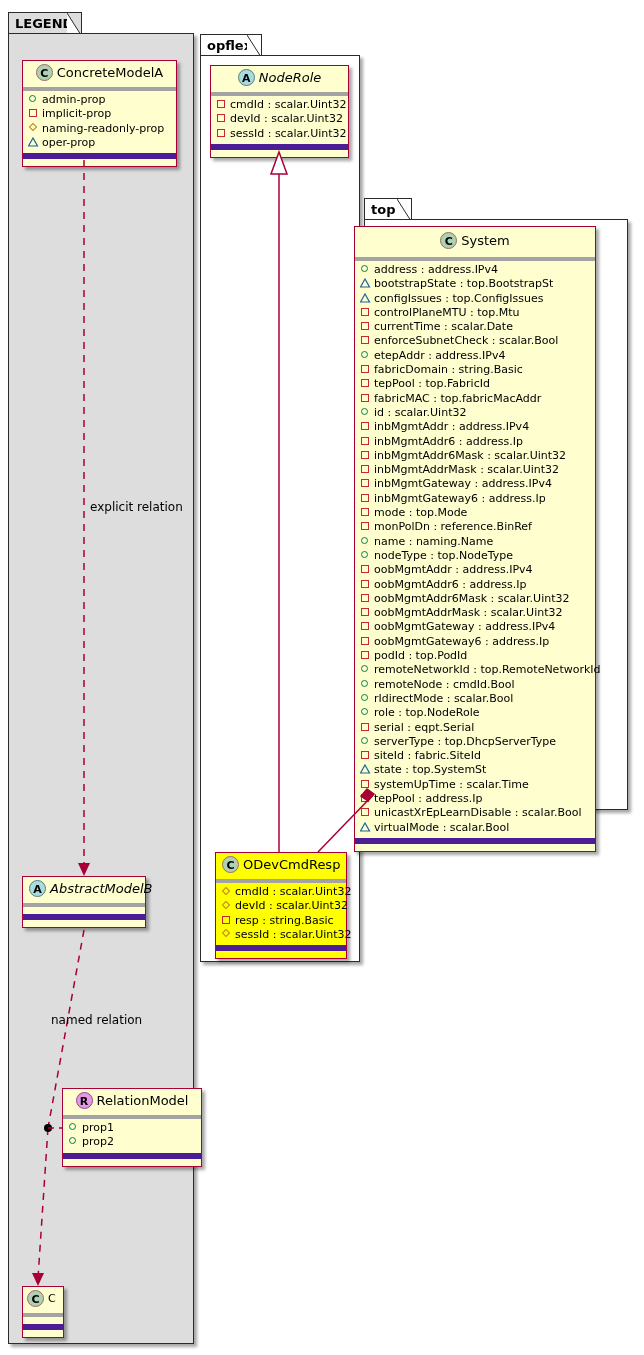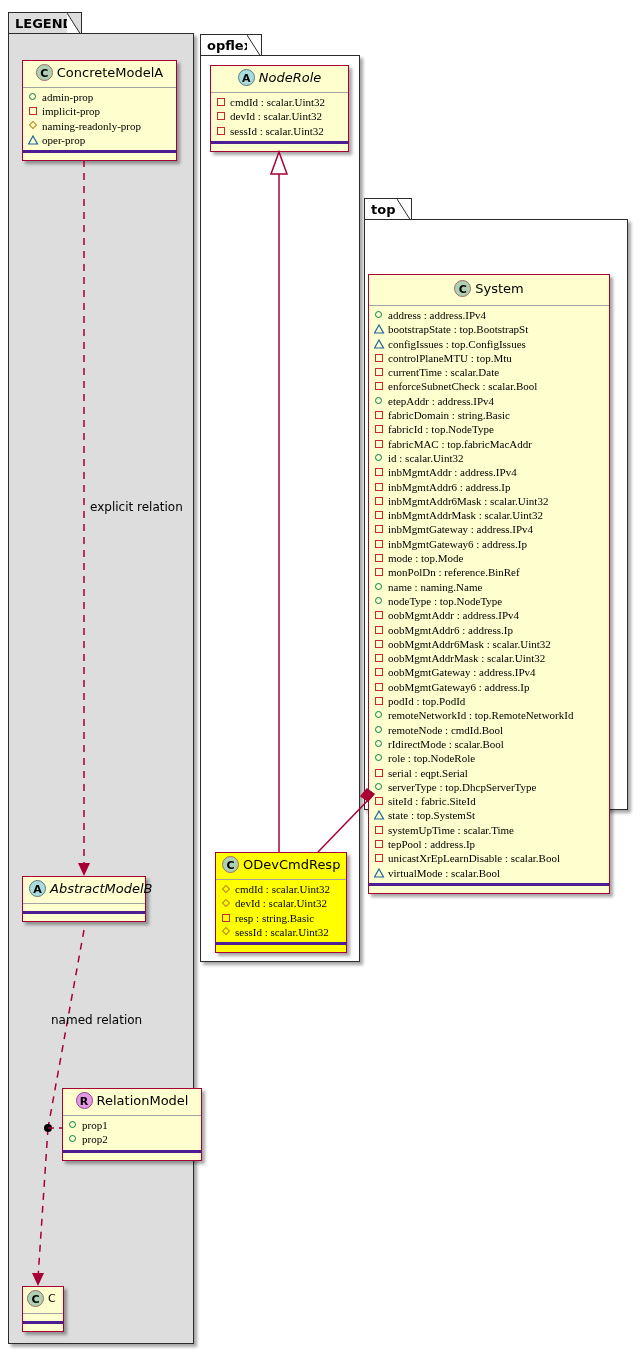--- a/index.html
+++ b/index.html
@@ -61,21 +61,21 @@
   .cls {
     position: absolute;
     box-sizing: border-box;
     border: 1px solid #a80036;
     background: #fefece;
     box-shadow: 3px 3px 3px rgba(0,0,0,0.35);
   }
   .cls.hl { background: #ffff00; }
   .cls-head {
     position: relative;
-    border-bottom: 1px solid #a3a3a3;
+    border-bottom: 4px solid #a3a3a3;
     text-align: center;
     padding: 3px 6px 4px 6px;
     font-size: 13px;
     white-space: nowrap;
     min-height: 19px;
   }
   .cls-name {
     font-size: 13px;
     vertical-align: middle;
   }
@@ -91,23 +91,22 @@
     font-size: 11px;
     vertical-align: middle;
     margin-right: 4px;
     box-sizing: border-box;
   }
   .badge.C { background: #add1b2; border: 1px solid #a06b6b; color: #000; }
   .badge.A { background: #a9dcdf; border: 1px solid #5b7a7c; color: #000; }
   .badge.R { background: #e797e7; border: 1px solid #8a4a8a; color: #000; }
 
   .cls-attrs {
-    border-bottom: 3px solid #4c1d95;
+    border-bottom: 6px solid #4c1d95;
     padding: 2px 5px 3px 5px;
-    font-family: Liberation Serif, serif;
   }
   .cls-foot {
     height: 7px;
   }
   .attr {
     white-space: nowrap;
     line-height: 14.3px;
     font-size: 11px;
   }
   .ico {
@@ -269,38 +268,38 @@
     <span class="pkg-tab-corner">
       <svg width="14" height="22">
           <polygon points="0,0 14,22 0,22" fill="#ffffff" stroke="none"></polygon>
           <line x1="0" y1="0" x2="14" y2="22" stroke="#2b2b2b" stroke-width="1"></line>
         </svg>
     </span>
   </div>
   <div class="pkg-body" style="top:21px; width:264px; height:591px;"></div>
 </div>
 
-<div class="cls" style="left:368px; top:226px; width:242px;margin-top:48px;">
+<div class="cls" style="left:354px; top:226px; width:242px;">
   <div class="cls-head" style="padding:5px 6px 6px 6px;">
     <span class="badge C">C</span><span class="cls-name">System</span>
   </div>
   <div class="cls-attrs" id="system-attrs">
       <div class="attr"><span class="ico circle"></span><span>address : address.IPv4</span></div>
       <div class="attr"><span class="ico"><svg class="tri-svg" width="11" height="10">
             <polygon points="5,1 9.5,9 0.5,9" fill="none" stroke="#1963a0" stroke-width="1.2"></polygon>
           </svg></span><span>bootstrapState : top.BootstrapSt</span></div>
       <div class="attr"><span class="ico"><svg class="tri-svg" width="11" height="10">
             <polygon points="5,1 9.5,9 0.5,9" fill="none" stroke="#1963a0" stroke-width="1.2"></polygon>
           </svg></span><span>configIssues : top.ConfigIssues</span></div>
       <div class="attr"><span class="ico square"></span><span>controlPlaneMTU : top.Mtu</span></div>
       <div class="attr"><span class="ico square"></span><span>currentTime : scalar.Date</span></div>
       <div class="attr"><span class="ico square"></span><span>enforceSubnetCheck : scalar.Bool</span></div>
       <div class="attr"><span class="ico circle"></span><span>etepAddr : address.IPv4</span></div>
       <div class="attr"><span class="ico square"></span><span>fabricDomain : string.Basic</span></div>
-      <div class="attr"><span class="ico square"></span><span>fabricId : top.NodeType</span></div>
+      <div class="attr"><span class="ico square"></span><span>tepPool : top.FabricId</span></div>
       <div class="attr"><span class="ico square"></span><span>fabricMAC : top.fabricMacAddr</span></div>
       <div class="attr"><span class="ico circle"></span><span>id : scalar.Uint32</span></div>
       <div class="attr"><span class="ico square"></span><span>inbMgmtAddr : address.IPv4</span></div>
       <div class="attr"><span class="ico square"></span><span>inbMgmtAddr6 : address.Ip</span></div>
       <div class="attr"><span class="ico square"></span><span>inbMgmtAddr6Mask : scalar.Uint32</span></div>
       <div class="attr"><span class="ico square"></span><span>inbMgmtAddrMask : scalar.Uint32</span></div>
       <div class="attr"><span class="ico square"></span><span>inbMgmtGateway : address.IPv4</span></div>
       <div class="attr"><span class="ico square"></span><span>inbMgmtGateway6 : address.Ip</span></div>
       <div class="attr"><span class="ico square"></span><span>mode : top.Mode</span></div>
       <div class="attr"><span class="ico square"></span><span>monPolDn : reference.BinRef</span></div>

